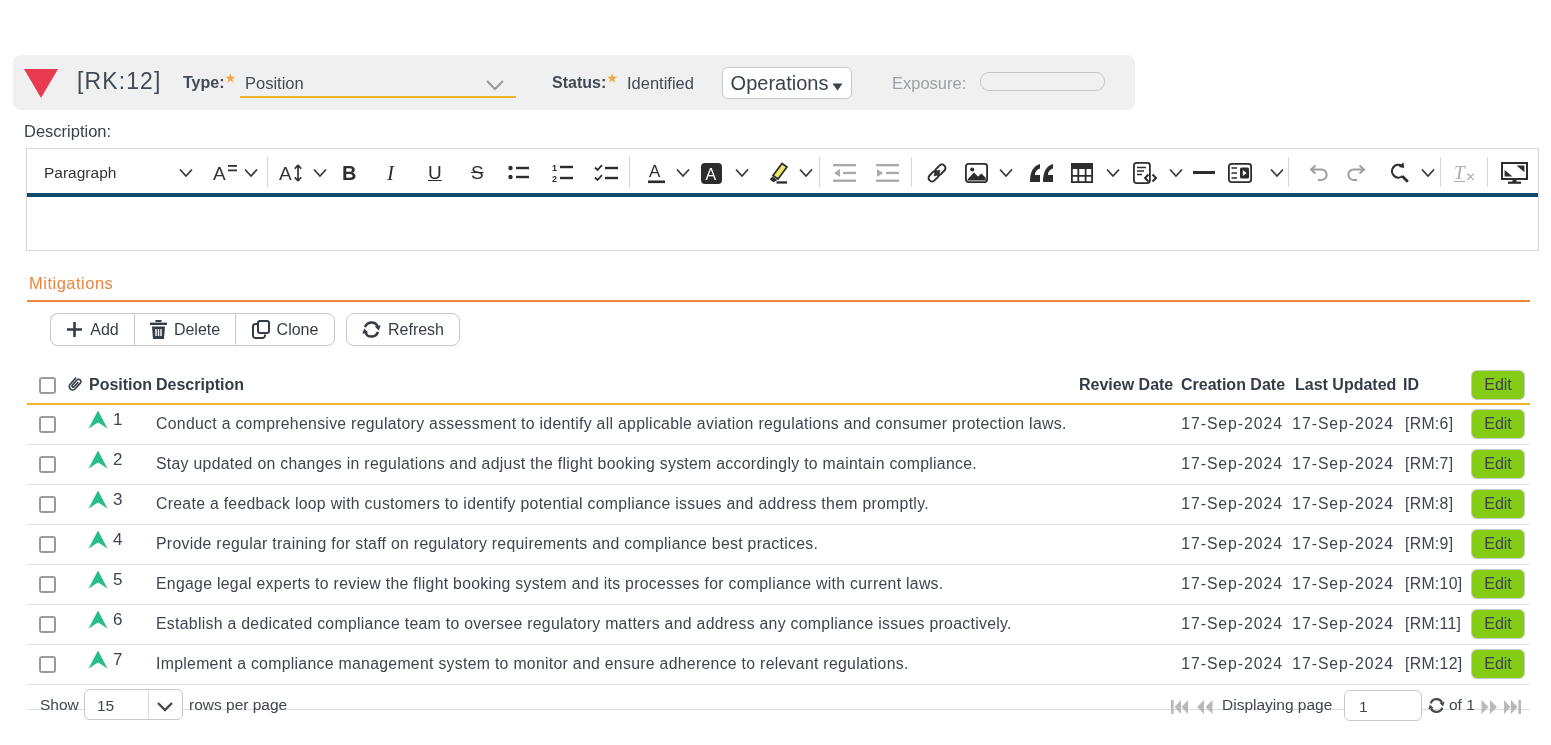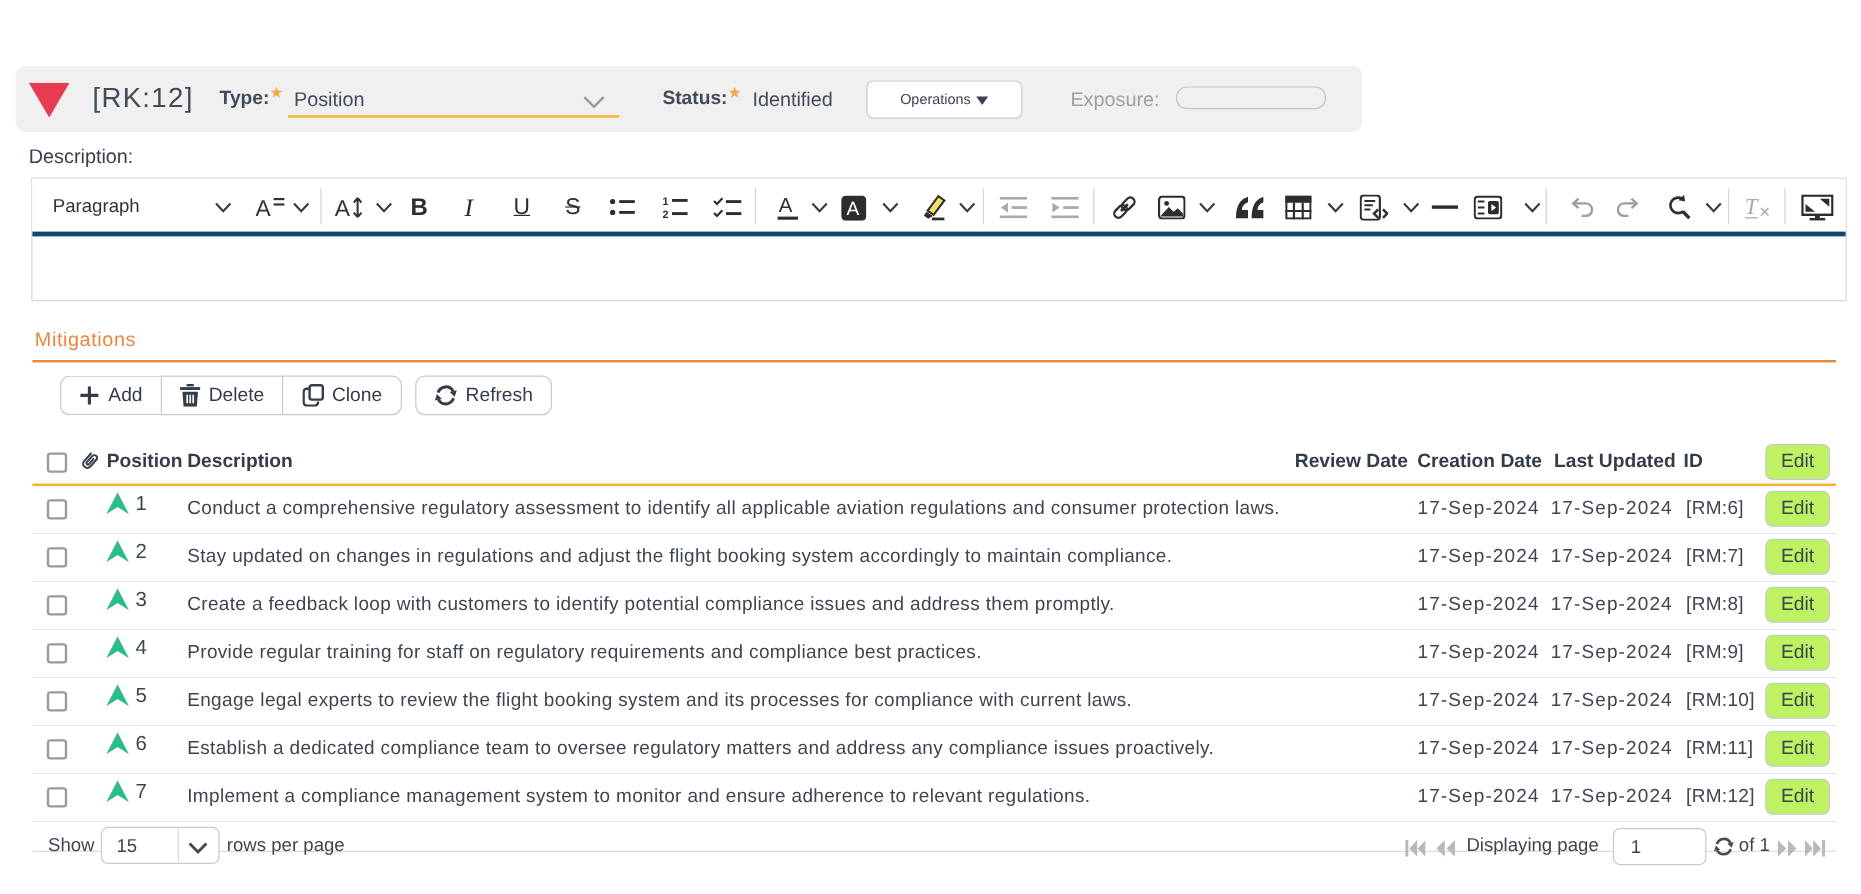--- a/index.html
+++ b/index.html
@@ -4,38 +4,38 @@
 *{margin:0;padding:0;box-sizing:border-box}
 html,body{width:1551px;height:745px;background:#fff;font-family:"Liberation Sans",sans-serif;color:#3d4650;overflow:hidden}
 .abs{position:absolute}
 #page{position:relative;width:1551px;height:745px}
 h1{position:absolute;left:15px;top:13px;font-size:25px;font-weight:bold;color:#262d35;letter-spacing:0.45px}
 .bar{position:absolute;left:13px;top:55px;width:1122px;height:55px;background:#f0f0f0;border-radius:8px}
 .rk{position:absolute;left:64px;top:13px;font-size:23px;letter-spacing:1.1px;color:#414b55}
 .blbl{font-weight:bold;font-size:16px;color:#414b55}
 .star{color:#f2a745;font-size:11px;position:relative;top:-6px;left:1px}
 .yline{position:absolute;left:227px;top:41px;width:276px;height:2px;background:#f2b32c}
-.opsbtn{position:absolute;left:709px;top:12px;width:130px;height:32px;border:1px solid #c9c9c9;border-radius:6px;background:#fff;font-size:12px;color:#3a434d;text-align:center;line-height:30px}
+.opsbtn{position:absolute;left:709px;top:12px;width:130px;height:32px;border:1px solid #c9c9c9;border-radius:6px;background:#fff;font-size:20px;color:#3a434d;text-align:center;line-height:30px}
 .expinput{position:absolute;left:967px;top:16.5px;width:125px;height:19px;border:1px solid #c6c6c6;border-radius:9px;background:#f0f0f0}
 .editor{position:absolute;left:26px;top:148px;width:1513px;height:103px;border:1px solid #d7d7d7}
 .tbar{position:absolute;left:0;top:0;width:100%;height:48px;border-bottom:4px solid #0c4a6e;background:#fff}
 .tsep{position:absolute;top:8px;width:1px;height:30px;background:#d4d4d4}
 .ti{position:absolute;top:0;height:48px;display:flex;align-items:center;color:#333}
 .chev{stroke:#9a9a9a;stroke-width:2;fill:none}
 .mith{position:absolute;left:29px;top:274px;font-size:16.5px;letter-spacing:0.5px;color:#ec8540}
 .mline{position:absolute;left:27px;top:300px;width:1503px;height:1.5px;background:#ea873a}
 .btn{position:absolute;height:33px;background:#fff;border:1px solid #c9c9c9;font-size:16px;color:#343d47;display:flex;align-items:center;justify-content:center;gap:7px}
 .cb{position:absolute;width:17px;height:17px;border:2px solid #9b9b9b;border-radius:3px;background:#fff}
 .th{position:absolute;font-weight:bold;font-size:16px;color:#333d47}
 .hline{position:absolute;left:27px;top:403px;width:1503px;height:2px;background:#f2b32c}
 .row{position:absolute;left:27px;width:1503px;height:40px;box-sizing:content-box;border-bottom:1px solid #e5e5e5}
 .rtxt{font-size:15.8px;letter-spacing:0.3px;color:#3d4650;white-space:nowrap}
 .dt{letter-spacing:0.95px}
 .ral{right:0;text-align:right}
-.editbtn{position:absolute;width:54px;height:30px;border:1px solid #c9c9c9;border-radius:6px;background:#bef264;font-size:16px;color:#3a434d;text-align:center;line-height:28px}
+.editbtn{position:absolute;width:54px;height:30px;border:1px solid #c9c9c9;border-radius:6px;background:#84cc16;font-size:16px;color:#3a434d;text-align:center;line-height:28px}
 .ftext{font-size:15.5px;color:#3d4650}
 .pgc{fill:#b9b9b9}
 </style></head>
 <body>
 <div id="page">
 
 <div class="bar">
   <svg class="abs" style="left:11px;top:14px" width="34" height="29" viewBox="0 0 34 29">
         <path d="M0 0 H34 L17 29 Z" fill="#e83a50"></path>
       </svg>

